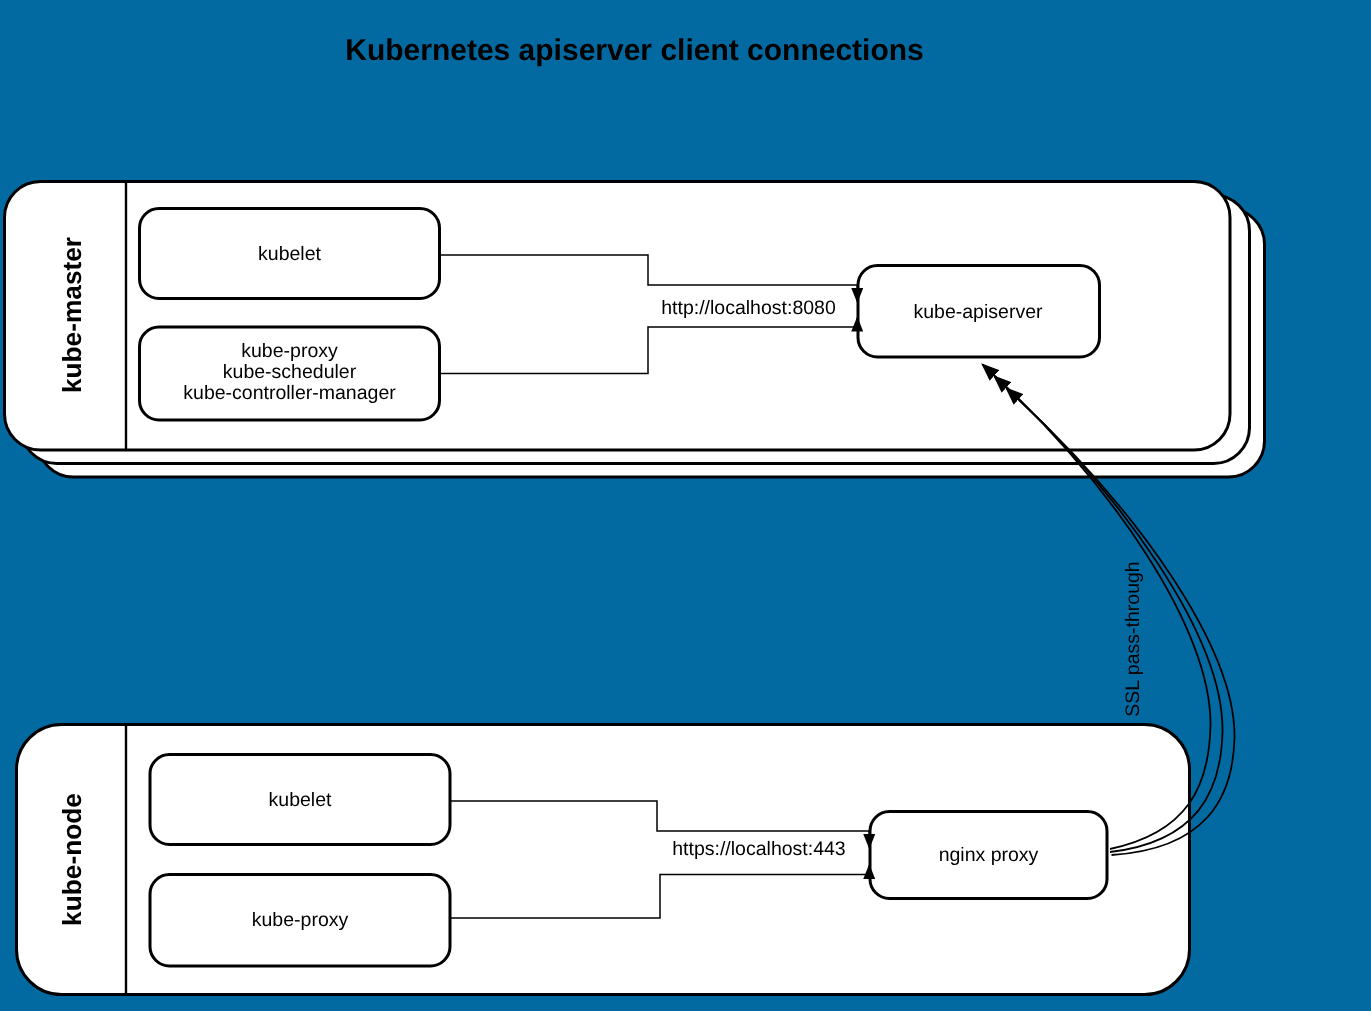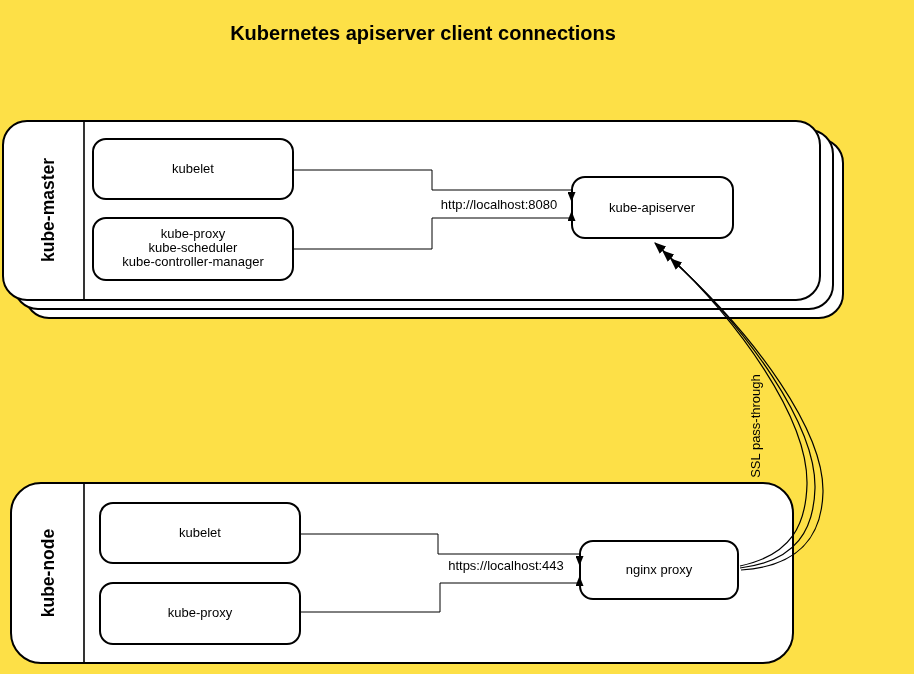--- a/index.html
+++ b/index.html
@@ -1,16 +1,16 @@
 <!DOCTYPE html>
 <html><head>
 <meta charset="utf-8">
 <style>
   html,body{margin:0;padding:0;background:#ffffff;}
-  .canvas{position:relative;width:914px;height:674px;background:#fde047;overflow:hidden;
+  .canvas{position:relative;width:914px;height:674px;background:#0369a1;overflow:hidden;
           font-family:"Liberation Sans", sans-serif;}
   svg text{font-family:"Liberation Sans", sans-serif;fill:#000000;}
   .title-text{font-size:20px;font-weight:bold;}
   .side-label{font-size:17.5px;font-weight:bold;}
   .node-label{font-size:13px;}
   .edge-label{font-size:13px;}
   .container-box{fill:#ffffff;stroke:#000000;stroke-width:2;}
   .inner-box{fill:#ffffff;stroke:#000000;stroke-width:2;}
   .divider{stroke:#000000;stroke-width:1.6;}
   .wire{fill:none;stroke:#000000;stroke-width:1;}

